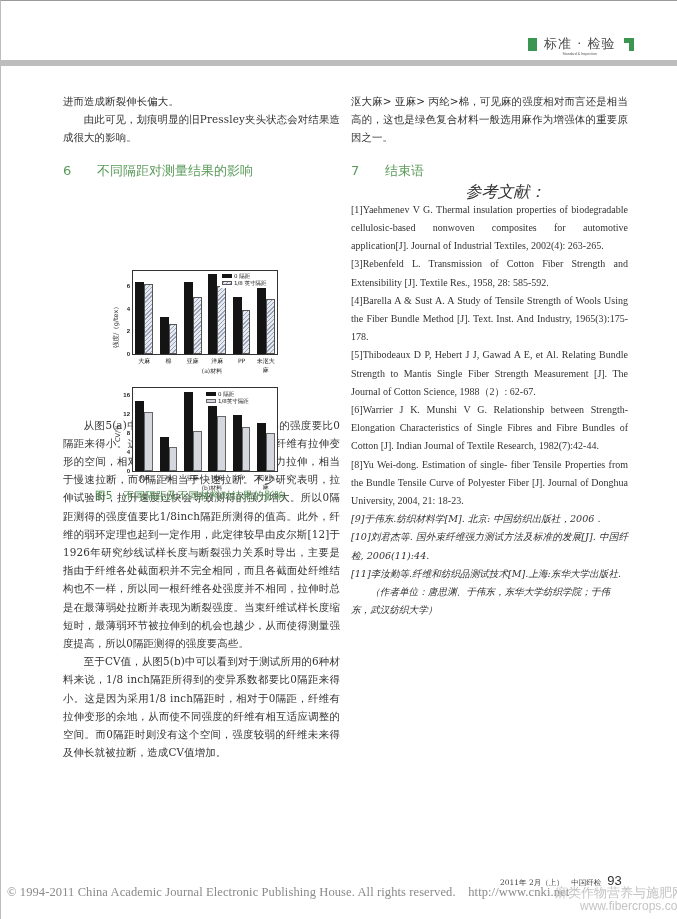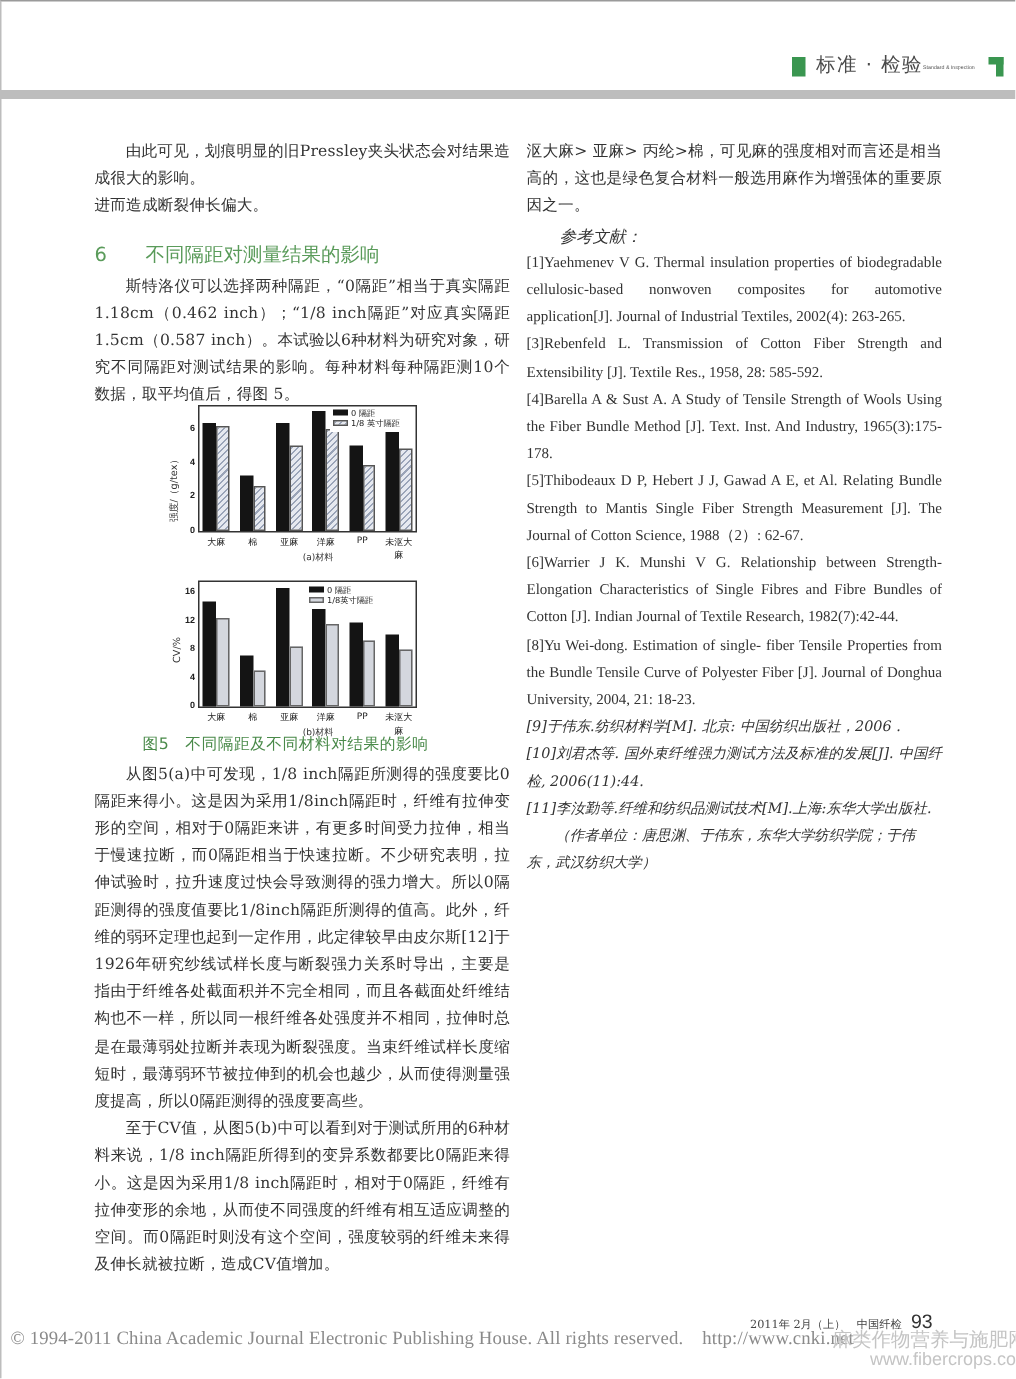--- a/index.html
+++ b/index.html
@@ -13,21 +13,21 @@
       position: absolute; left: 0; top: 0; width: 677px; height: 919px;
       border-top: 1px solid #9a9a9a; border-left: 1px solid #bdbdbd;
       pointer-events: none;
     }
     
     .header-logo {
       position: absolute; left: 528px; top: 37px; height: 20px;
       display: flex; align-items: flex-start;
     }
     .sq-left { width: 9px; height: 13px; background: #3a9650; margin-top: 1px; }
-    .logo-text { margin-left: 7px; display: flex; flex-direction: row; align-items: center; }
+    .logo-text { margin-left: 7px; display: flex; flex-direction: column; align-items: center; }
     .logo-cn { font-size: 13px; line-height: 14px; color: #4a4a4a; letter-spacing: 1px; font-family: "DejaVu Sans", sans-serif; }
     .logo-en { font-size: 3.5px; line-height: 4px; color: #555; font-family: "Liberation Sans", sans-serif; margin-top: 1px; }
     .sq-right { position: relative; width: 10px; height: 13px; margin-left: 9px; margin-top: 1px; }
     .sq-right .a { position: absolute; left: 0; top: 0; width: 10px; height: 5px; background: #3a9650; }
     .sq-right .b { position: absolute; left: 5px; top: 0; width: 5px; height: 13px; background: #3a9650; }
     .header-bar {
       position: absolute; left: 0; top: 60px; width: 677px; height: 6px; background: #bdbdbd;
     }
     
     .col { position: absolute; top: 92px; width: 277px; }
@@ -36,21 +36,21 @@
     .p {
       font-size: 10.4px; line-height: 18.2px; text-align: justify; color: #333;
       font-family: "DejaVu Serif", serif; letter-spacing: 0.15px;
     }
     .indent { text-indent: 2em; }
     .sec-title {
       font-size: 13px; line-height: 20px; color: #5a9b5a; margin-top: 10px; margin-bottom: 1px;
       font-family: "DejaVu Sans", sans-serif;
     }
     .sec-title .num { display: inline-block; width: 34px; color: #5a9b5a; }
-    .ref-heading { font-size: 11px; line-height: 18.2px; text-indent: 2em; font-style: italic; color: #333; margin-top: 2px; }
+    .ref-heading { font-size: 16px; line-height: 18.2px; text-indent: 2em; font-style: italic; color: #333; margin-top: 2px; text-align: center; }
     .ref {
       font-size: 10px; line-height: 18.2px; color: #333; text-align: justify;
       font-family: "Liberation Serif", serif;
     }
     .ref.cn { font-family: "DejaVu Serif", serif; font-size: 9.6px; font-style: italic; }
     .author-note { font-size: 9.6px; line-height: 18.2px; color: #333; font-style: italic; text-indent: 2em; }
     
     .figure { position: absolute; left: 112px; top: 268px; width: 180px; }
     .chart { position: relative; width: 180px; }
     .chart .plot {
@@ -103,26 +103,25 @@
     <span class="logo-en">Standard &amp; Inspection</span>
   </div>
   <div class="sq-right">
       <div class="a"></div>
       <div class="b"></div>
     </div>
 </div>
 <div class="header-bar"></div>
 
 <div class="col col-left">
+  <p class="p">进而造成断裂伸长偏大。</p>
   <p class="p indent">由此可见，划痕明显的旧Pressley夹头状态会对结果造成很大的影响。</p>
-  <p class="p">进而造成断裂伸长偏大。</p>
   <div class="sec-title" style="margin-top:14px;">
     <span class="num">6</span><span>不同隔距对测量结果的影响</span>
   </div>
-  <p class="p indent">斯特洛仪可以选择两种隔距，“0隔距”相当于真实隔距1.18cm（0.462 inch）；“1/8 inch隔距”对应真实隔距1.5cm（0.587 inch）。本试验以6种材料为研究对象，研究不同隔距对测试结果的影响。每种材料每种隔距测10个数据，取平均值后，得图 5。</p>
   <div style="height:234px;"></div>
   <p class="p indent">从图5(a)中可发现，1/8 inch隔距所测得的强度要比0隔距来得小。这是因为采用1/8inch隔距时，纤维有拉伸变形的空间，相对于0隔距来讲，有更多时间受力拉伸，相当于慢速拉断，而0隔距相当于快速拉断。不少研究表明，拉伸试验时，拉升速度过快会导致测得的强力增大。所以0隔距测得的强度值要比1/8inch隔距所测得的值高。此外，纤维的弱环定理也起到一定作用，此定律较早由皮尔斯[12]于1926年研究纱线试样长度与断裂强力关系时导出，主要是指由于纤维各处截面积并不完全相同，而且各截面处纤维结构也不一样，所以同一根纤维各处强度并不相同，拉伸时总是在最薄弱处拉断并表现为断裂强度。当束纤维试样长度缩短时，最薄弱环节被拉伸到的机会也越少，从而使得测量强度提高，所以0隔距测得的强度要高些。</p>
   <p class="p indent">至于CV值，从图5(b)中可以看到对于测试所用的6种材料来说，1/8 inch隔距所得到的变异系数都要比0隔距来得小。这是因为采用1/8 inch隔距时，相对于0隔距，纤维有拉伸变形的余地，从而使不同强度的纤维有相互适应调整的空间。而0隔距时则没有这个空间，强度较弱的纤维未来得及伸长就被拉断，造成CV值增加。</p>
 </div>
 
 <div class="figure">
 
   <div class="chart" style="height:108px;">
     <div class="ylabel" style="left:0px; top:80px;">强度/（g/tex）</div>
     <div class="ytick" style="left:8px; top:83px;">0</div>
@@ -191,20 +190,23 @@
         <div class="xtick" style="left: 118.5px; top: 92px;">PP</div>
         <div class="xtick" style="left: 142.833px; top: 92px;">未沤大麻</div>
       </div>
     <div class="xlabel" style="top:102px; left:10px;">(b)材料</div>
   </div>
 </div>
 <div class="fig-caption">图5　不同隔距及不同材料对结果的影响</div>
 
 <div class="col col-right">
   <p class="p">沤大麻&gt; 亚麻&gt; 丙纶&gt;棉，可见麻的强度相对而言还是相当高的，这也是绿色复合材料一般选用麻作为增强体的重要原因之一。</p>
+  <div class="sec-title" style="margin-top:14px;">
+    <span class="num">7</span><span>结束语</span>
+  </div>
   <div class="ref-heading">参考文献：</div>
   <div id="refs">
     <p class="ref">[1]Yaehmenev V G. Thermal insulation properties of biodegradable cellulosic-based nonwoven composites for automotive application[J]. Journal of Industrial Textiles, 2002(4): 263-265.</p>
     <p class="ref">[3]Rebenfeld L. Transmission of Cotton Fiber Strength and Extensibility [J]. Textile Res., 1958, 28: 585-592.</p>
     <p class="ref">[4]Barella A &amp; Sust A. A Study of Tensile Strength of Wools Using the Fiber Bundle Method [J]. Text. Inst. And Industry, 1965(3):175-178.</p>
     <p class="ref">[5]Thibodeaux D P, Hebert J J, Gawad A E, et Al. Relating Bundle Strength to Mantis Single Fiber Strength Measurement [J]. The Journal of Cotton Science, 1988（2）: 62-67.</p>
     <p class="ref">[6]Warrier J K. Munshi V G. Relationship between Strength-Elongation Characteristics of Single Fibres and Fibre Bundles of Cotton [J]. Indian Journal of Textile Research, 1982(7):42-44.</p>
     <p class="ref">[8]Yu Wei-dong. Estimation of single- fiber Tensile Properties from the Bundle Tensile Curve of Polyester Fiber [J]. Journal of Donghua University, 2004, 21: 18-23.</p>
     <p class="ref cn">[9]于伟东.纺织材料学[M]. 北京: 中国纺织出版社，2006 .</p>
     <p class="ref cn">[10]刘君杰等. 国外束纤维强力测试方法及标准的发展[J]. 中国纤检, 2006(11):44.</p>

